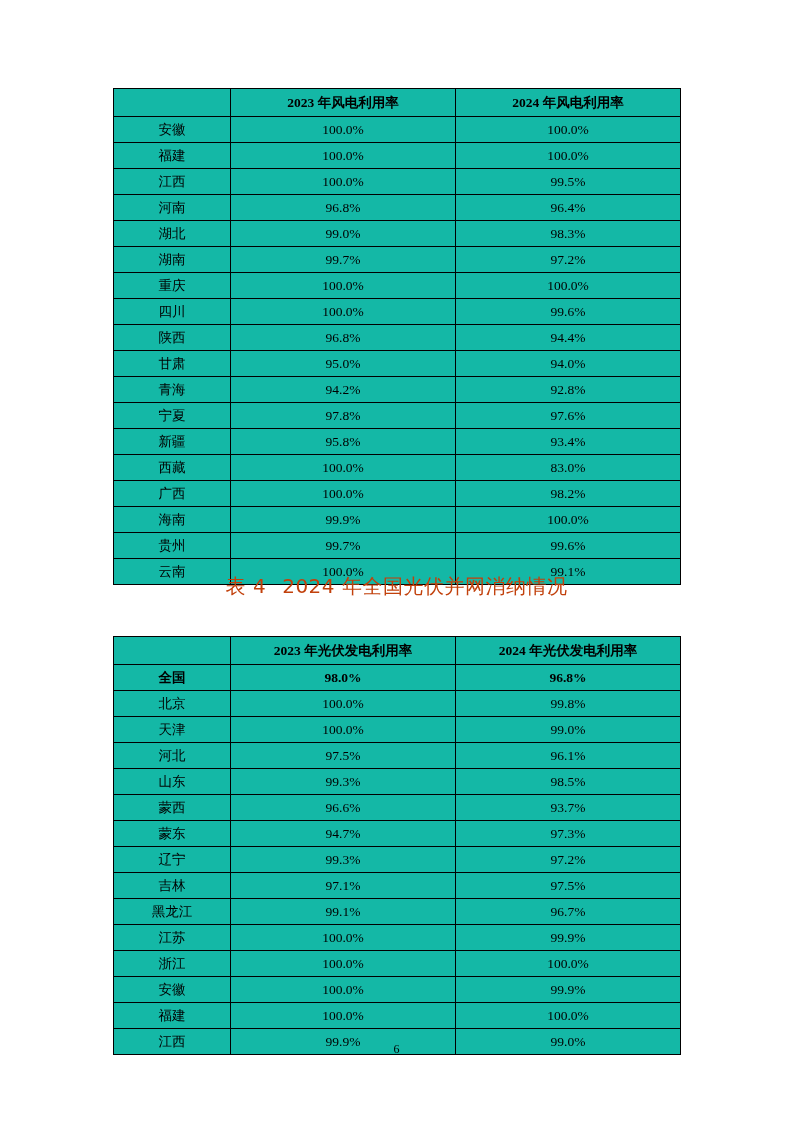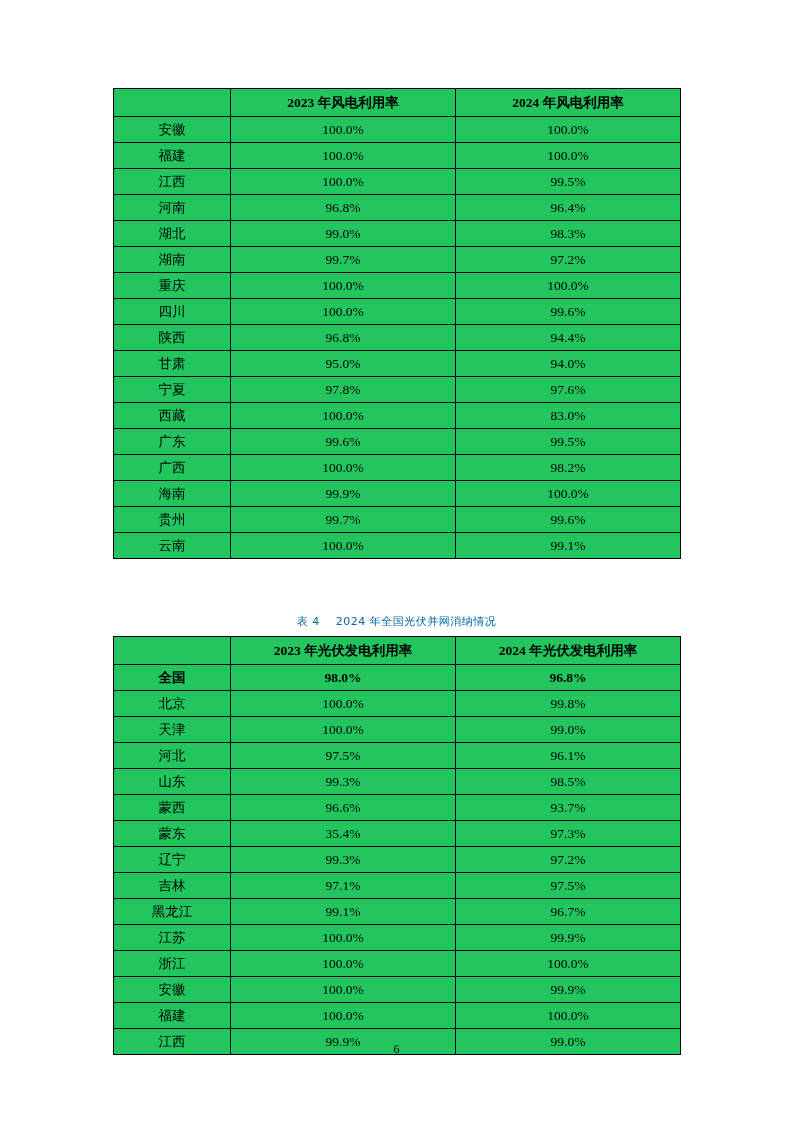--- a/index.html
+++ b/index.html
@@ -25,21 +25,21 @@
     box-sizing: border-box;
   }
 
   
   .doc-table {
     position: absolute;
     left: 113px;
     width: 567px;
     border-collapse: collapse;
     table-layout: fixed;
-    background: #22c55e;
+    background: #14b8a6;
   }
   .doc-table td,
   .doc-table th {
     border: 1px solid #000000;
     padding: 0;
     margin: 0;
     text-align: center;
     vertical-align: middle;
     font-size: 13.5px;
     line-height: 1;
@@ -65,25 +65,24 @@
   #table-wind  { top: 88px; }
   #table-solar { top: 636px; }
 
   
   .table-caption {
     position: absolute;
     left: 0;
     width: 793px;
     text-align: center;
     font-family: "DejaVu Sans", "Liberation Sans", sans-serif;
-    font-size: 11px;
+    font-size: 20px;
     line-height: 1;
-    color: #0369a1;
+    color: #c2410c;
     letter-spacing: 0.5px;
-    margin-top: 40px;
   }
   #caption-table4 { top: 576px; }
   .caption-gap { display: inline-block; width: 16px; }
 
   
   .page-number {
     position: absolute;
     left: 0;
     top: 1043px;
     width: 793px;
@@ -157,33 +156,38 @@
           <td>陕西</td>
           <td>96.8%</td>
           <td>94.4%</td>
         </tr>
         <tr>
           <td>甘肃</td>
           <td>95.0%</td>
           <td>94.0%</td>
         </tr>
         <tr>
+          <td>青海</td>
+          <td>94.2%</td>
+          <td>92.8%</td>
+        </tr>
+        <tr>
           <td>宁夏</td>
           <td>97.8%</td>
           <td>97.6%</td>
         </tr>
         <tr>
+          <td>新疆</td>
+          <td>95.8%</td>
+          <td>93.4%</td>
+        </tr>
+        <tr>
           <td>西藏</td>
           <td>100.0%</td>
           <td>83.0%</td>
-        </tr>
-        <tr>
-          <td>广东</td>
-          <td>99.6%</td>
-          <td>99.5%</td>
         </tr>
         <tr>
           <td>广西</td>
           <td>100.0%</td>
           <td>98.2%</td>
         </tr>
         <tr>
           <td>海南</td>
           <td>99.9%</td>
           <td>100.0%</td>
@@ -244,21 +248,21 @@
           <td>99.3%</td>
           <td>98.5%</td>
         </tr>
         <tr>
           <td>蒙西</td>
           <td>96.6%</td>
           <td>93.7%</td>
         </tr>
         <tr>
           <td>蒙东</td>
-          <td>35.4%</td>
+          <td>94.7%</td>
           <td>97.3%</td>
         </tr>
         <tr>
           <td>辽宁</td>
           <td>99.3%</td>
           <td>97.2%</td>
         </tr>
         <tr>
           <td>吉林</td>
           <td>97.1%</td>

